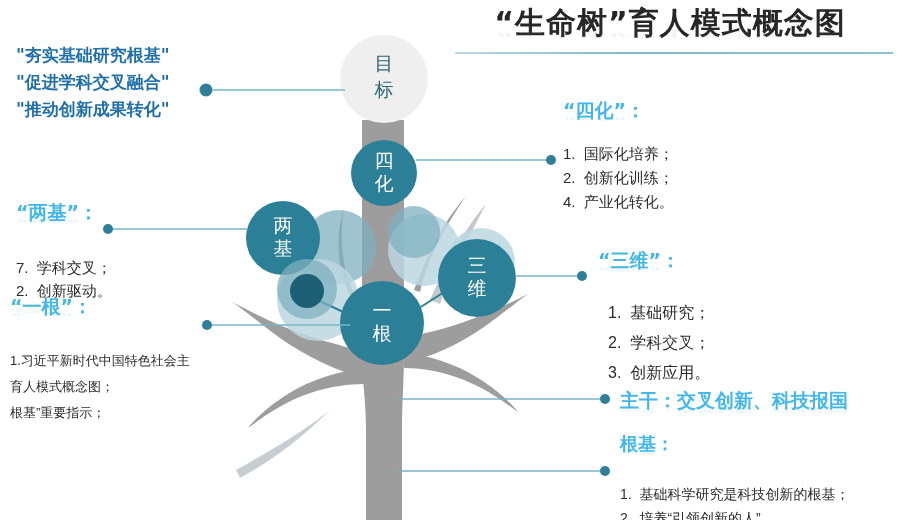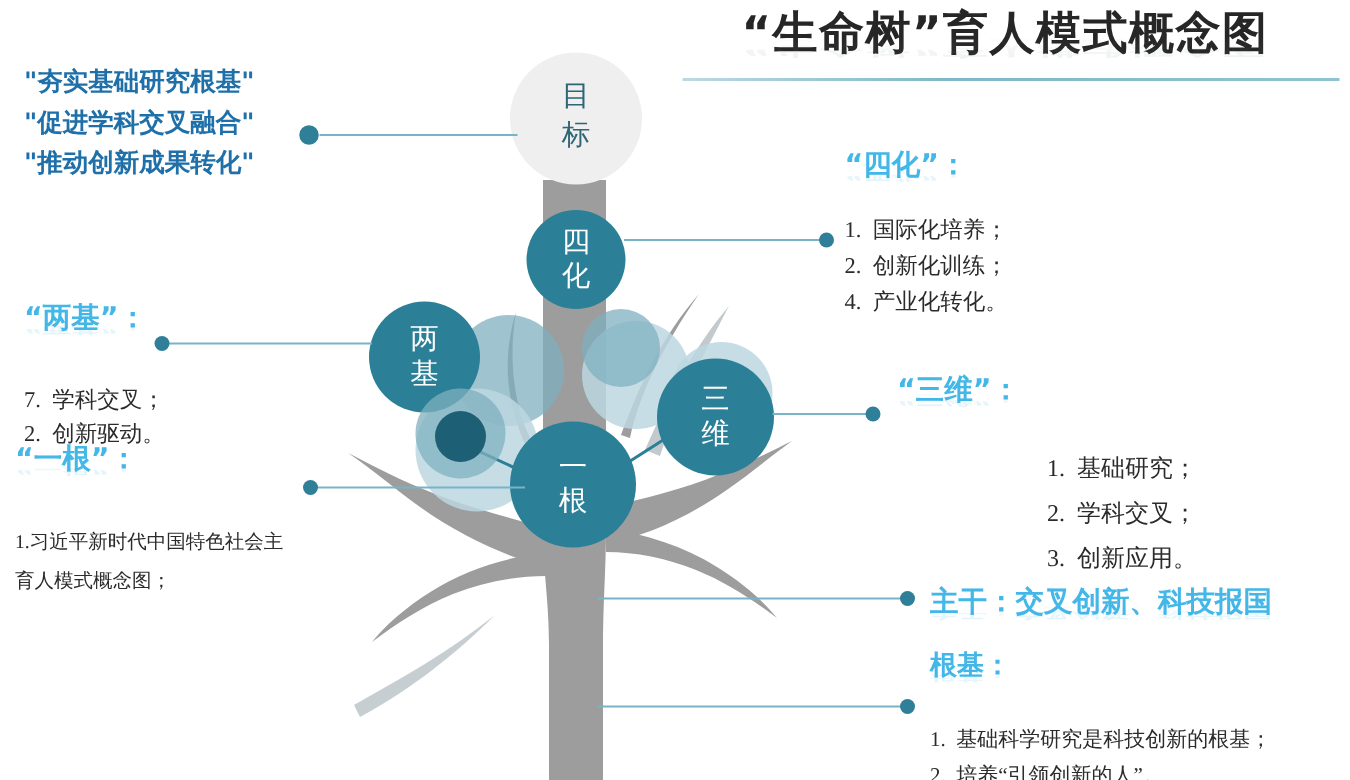--- a/index.html
+++ b/index.html
@@ -69,31 +69,31 @@
     color:rgba(67,183,232,.30);
     white-space:nowrap;line-height:24px;
     transform:scaleY(-0.5);transform-origin:top left;
     -webkit-mask-image:linear-gradient(to bottom,rgba(0,0,0,.6),rgba(0,0,0,0));
     mask-image:linear-gradient(to bottom,rgba(0,0,0,.6),rgba(0,0,0,0));
   }
   .hd-reflect.small{font-size:18px;}
 
   
   .lst{
-    font-family:Liberation Serif, serif;
+    font-family:Liberation Sans, sans-serif;
     font-size:15px;color:#2b2b2b;line-height:23px;white-space:pre;
   }
 
   
   .blk{position:absolute;}
   #blk-sihua{left:563px;top:98px;width:300px;}
   #blk-sihua .lst{line-height:24px;}
   #blk-liangji{left:16px;top:200px;width:210px;}
   #blk-sanwei{left:598px;top:248px;width:290px;}
-  #blk-sanwei .lst{line-height:30px;font-size:16px;text-align:center;}
+  #blk-sanwei .lst{line-height:30px;font-size:16px;}
   #blk-yigen{left:10px;top:294px;width:270px;}
   #blk-yigen .lst{line-height:26px;font-size:13px;}
   #blk-zhugan{left:620px;top:388px;width:280px;}
   #blk-genji{left:620px;top:432px;width:290px;}
   #blk-genji .lst{line-height:24px;font-size:14px;}
 
   .zg-title{
     font-family:"DejaVu Sans","Liberation Sans",sans-serif;
     font-weight:bold;font-size:19px;color:#43b7e8;white-space:nowrap;
   }
@@ -256,20 +256,21 @@
       <div class="lst">3.  创新应用。</div>
     </div>
   </div>
 
   <div class="blk" id="blk-yigen">
     <div class="hd">“一根”：</div>
     <div class="hd-reflect">“一根”：</div>
     <div style="margin-top:6px">
       <div class="lst">1.习近平新时代中国特色社会主</div>
       <div class="lst">育人模式概念图；</div>
+      <div class="lst">根基”重要指示；</div>
     </div>
   </div>
 
   <div class="blk" id="blk-zhugan">
     <div class="zg-title">主干：交叉创新、科技报国</div>
     <div class="hd-reflect">主干：交叉创新、科技报国</div>
   </div>
 
   <div class="blk" id="blk-genji">
     <div class="hd small">根基：</div>

